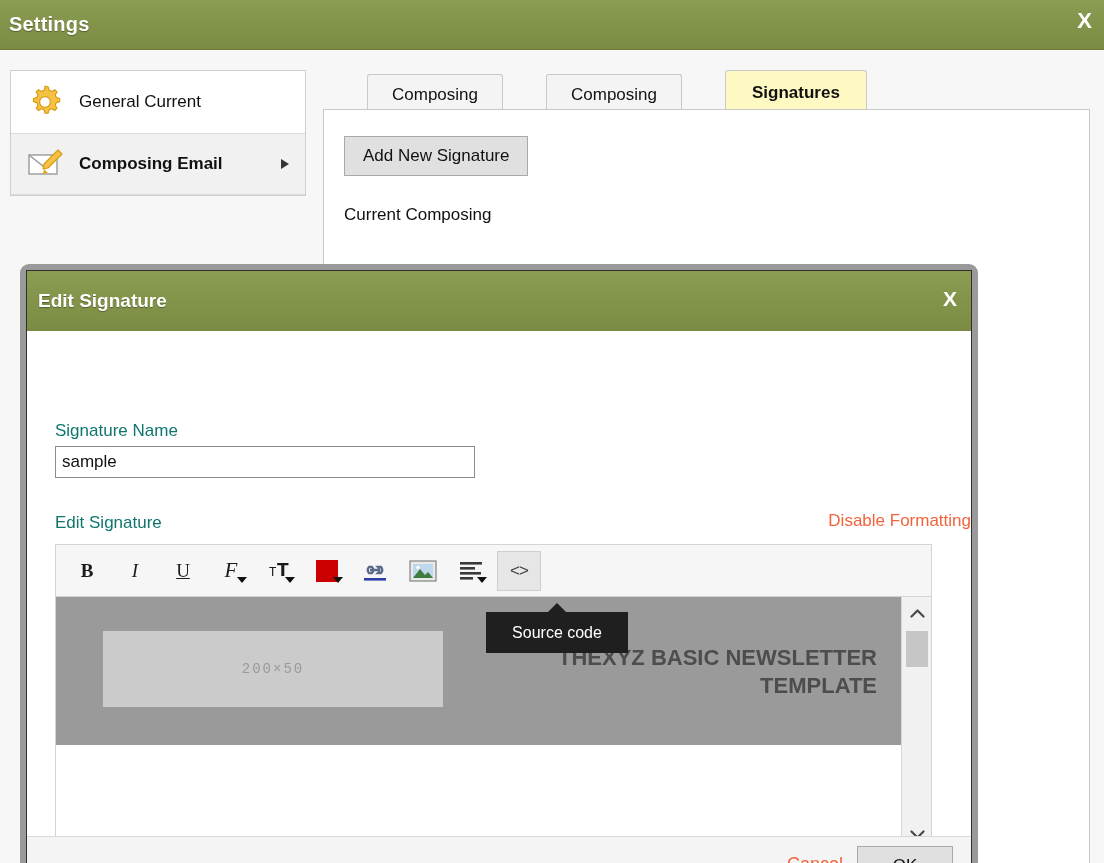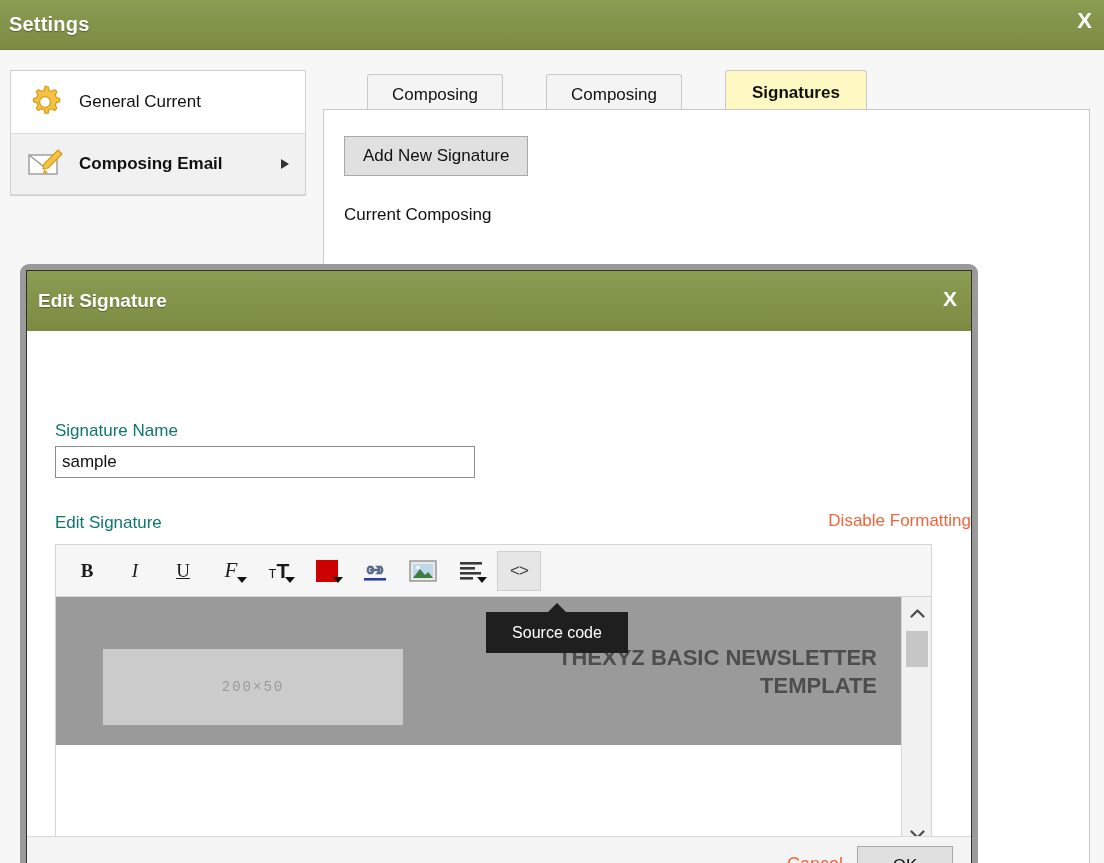--- a/index.html
+++ b/index.html
@@ -126,38 +126,38 @@
   .tbtn{
     position:relative; width:44px; height:40px; margin-right:4px;
     display:flex; align-items:center; justify-content:center;
     cursor:pointer; border:1px solid transparent;
   }
   .tbtn.active{ background:#e6e6e6; border:1px solid #cfcfcf; }
   .tb-b{ font-family:"Liberation Serif", serif; font-weight:bold; font-size:19px; color:#1b1b1b; }
   .tb-i{ font-family:"Liberation Serif", serif; font-style:italic; font-size:19px; color:#1b1b1b; }
   .tb-u{ font-family:"Liberation Serif", serif; font-size:19px; color:#1b1b1b; text-decoration:underline; }
   .tb-f{ font-family:"Liberation Serif", serif; font-style:italic; font-size:21px; color:#1b1b1b; }
-  .tb-tt{ font-family:Liberation Sans, sans-serif; font-size:13px; color:#1b1b1b; }
+  .tb-tt{ font-family:Liberation Mono, monospace; font-size:13px; color:#1b1b1b; }
   .tb-tt b{ font-size:21px; }
   .caret{
     position:absolute; right:5px; bottom:7px;
     width:0;height:0;border-left:5px solid transparent;border-right:5px solid transparent;border-top:6px solid #111;
   }
   .swatch{ width:22px;height:22px;background:#cc0000;display:block; }
   .code-gl{ font-family:"Liberation Sans", sans-serif; font-size:17px; color:#3d3d3d; letter-spacing:-1px; }
 
   #editor-body{
     position:relative; height:253px; background:#ffffff; overflow:hidden;
   }
   #sig-banner{
     position:absolute; left:0; top:0; width:847px; height:148px;
     background:#9a9a9a;
   }
   #ph-img{
-    position:absolute; left:47px; top:52px; width:300px; height:76px;
+    position:absolute; left:47px; top:34px; width:340px; height:76px;
     background:#cbcbcb; display:flex; align-items:center; justify-content:center;
   }
   #ph-img span{
     font-family:"Liberation Mono", monospace; font-size:14px; color:#9a9a9a; letter-spacing:2px;
   }
   #sig-head{
     position:absolute; right:26px; top:47px; width:430px;
     text-align:right; font-size:22px; font-weight:bold; color:#4d4d4d;
     line-height:1.26;
   }

